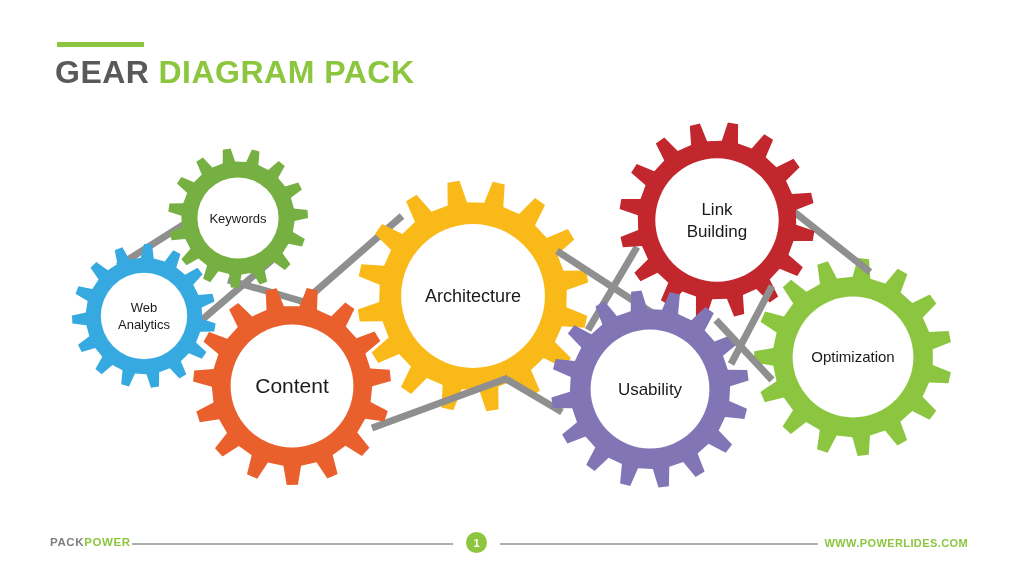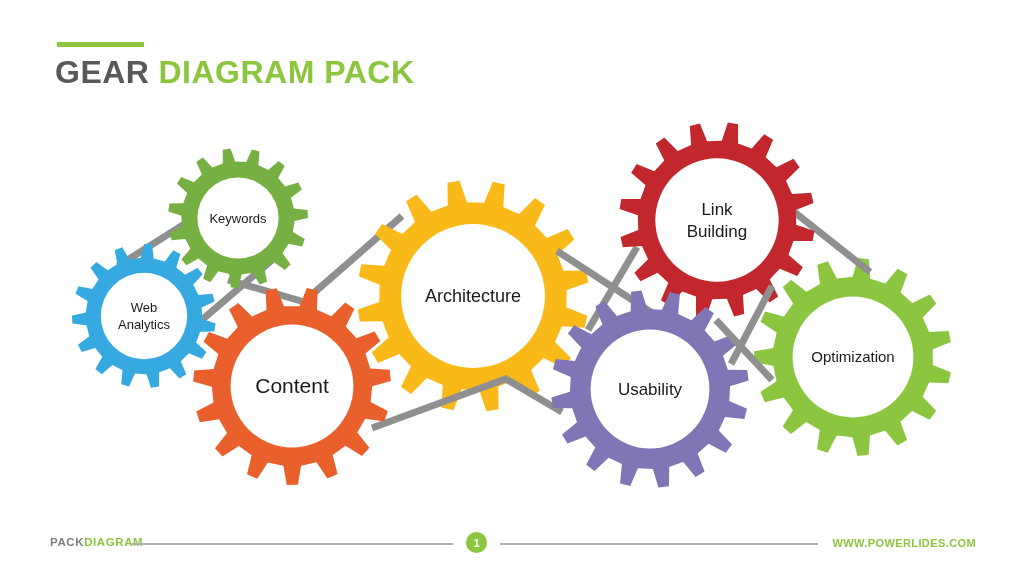--- a/index.html
+++ b/index.html
@@ -58,21 +58,21 @@
     color: #ffffff;
     font-size: 11px;
     font-weight: 700;
     display: flex;
     align-items: center;
     justify-content: center;
   }
   .footer-site {
     position: absolute;
     top: 537px;
-    right: 48px;
+    right: 56px;
     font-size: 11px;
     font-weight: 700;
     letter-spacing: 0.4px;
     white-space: nowrap;
   }
 </style>
 </head>
 <body>
 
 <div class="slide">
@@ -125,20 +125,20 @@
       <g>
         <path d="M729.3,401.0L747.0,408.8L744.4,418.9L725.1,417.1L718.7,430.4L732.1,444.4L725.7,452.8L708.6,443.7L697.6,453.5L704.6,471.6L695.6,476.9L683.2,462.0L669.3,466.8L668.9,486.2L658.5,487.6L652.8,469.1L638.0,468.3L630.2,486.0L620.1,483.4L621.9,464.1L608.6,457.7L594.6,471.1L586.2,464.7L595.3,447.6L585.5,436.6L567.4,443.6L562.1,434.6L577.0,422.2L572.2,408.3L552.8,407.9L551.4,397.5L569.9,391.8L570.7,377.0L553.0,369.2L555.6,359.1L574.9,360.9L581.3,347.6L567.9,333.6L574.3,325.2L591.4,334.3L602.4,324.5L595.4,306.4L604.4,301.1L616.8,316.0L630.7,311.2L631.1,291.8L641.5,290.4L647.2,308.9L662.0,309.7L669.8,292.0L679.9,294.6L678.1,313.9L691.4,320.3L705.4,306.9L713.8,313.3L704.7,330.4L714.5,341.4L732.6,334.4L737.9,343.4L723.0,355.8L727.8,369.7L747.2,370.1L748.6,380.5L730.1,386.2Z" fill="#8175B5"></path>
         <circle cx="650" cy="389" r="59.4" fill="#FFFFFF"></circle>
         <text text-anchor="middle" fill="#1A1A1A" font-size="17"><tspan x="650" y="394.9">Usability</tspan></text>
       </g>
       <line x1="772" y1="286" x2="731" y2="364" stroke="#8F8F8F" stroke-width="7"></line>
       <line x1="716" y1="320" x2="772" y2="380" stroke="#8F8F8F" stroke-width="7"></line>
     </svg>
 
   <div class="footer-brand">
-    <span style="color: rgb(124, 126, 129);">PACK</span><span style="color: rgb(140, 198, 63);">DIAGRAM</span>
+    <span style="color: rgb(124, 126, 129);">PACK</span><span style="color: rgb(140, 198, 63);">POWER</span>
   </div>
   <div class="footer-rule left" style="background: rgb(172, 176, 170);"></div>
   <div class="page-badge" style="background: rgb(140, 198, 63);">1</div>
   <div class="footer-rule right" style="background: rgb(172, 176, 170);"></div>
   <div class="footer-site" style="color: rgb(140, 198, 63);">WWW.POWERLIDES.COM</div>
 
 </div>
 
 </body></html>

